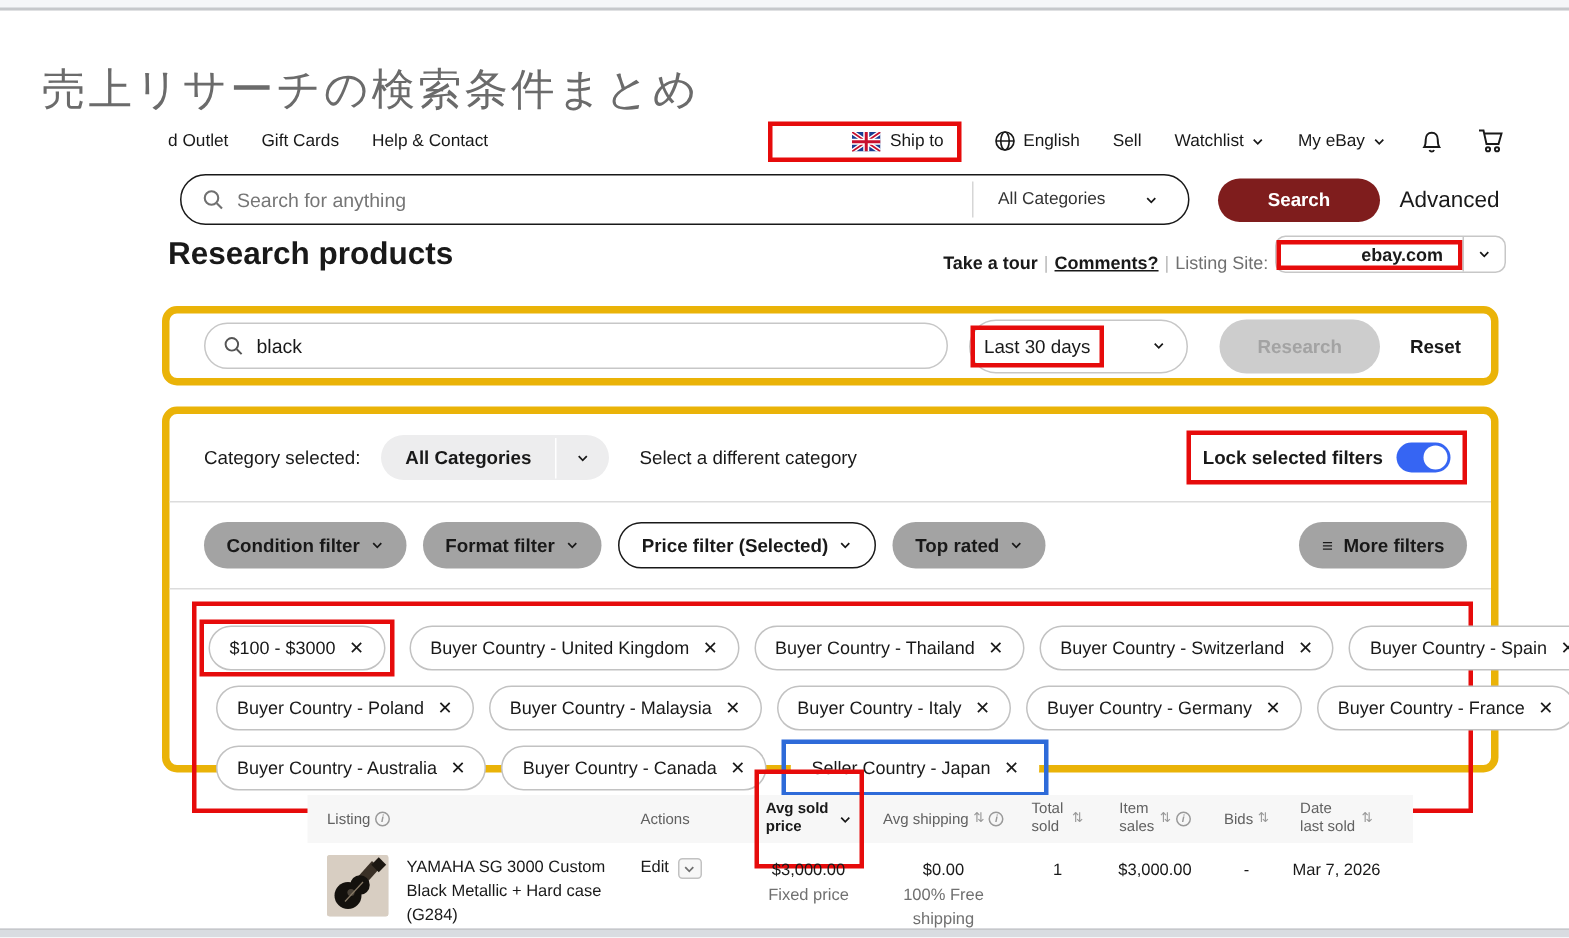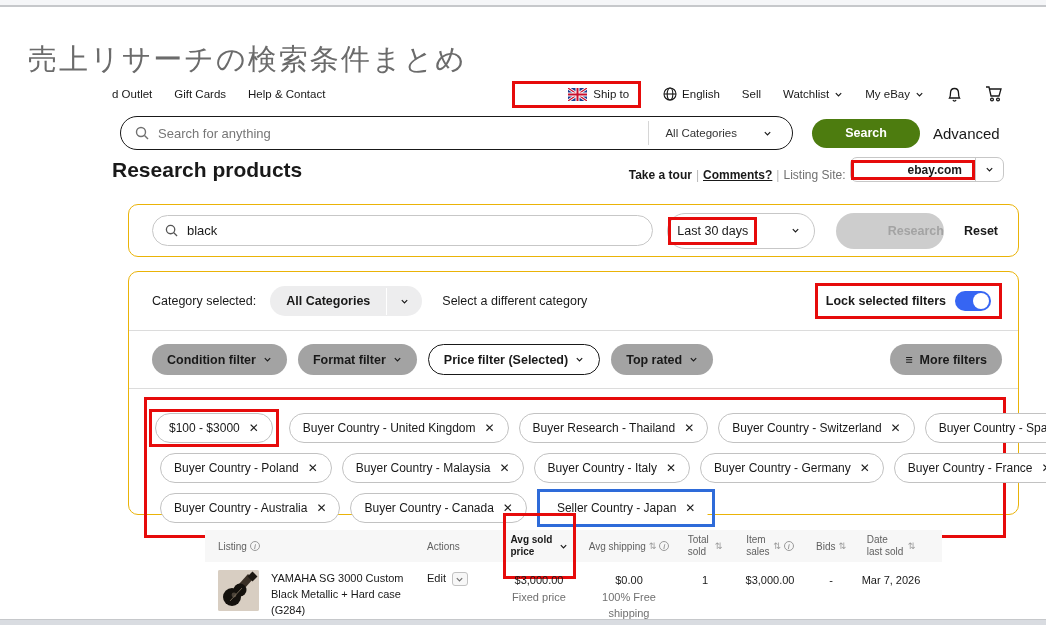--- a/index.html
+++ b/index.html
@@ -20,42 +20,42 @@
   .nav-item { display:flex; align-items:center; gap:5px; white-space:nowrap; cursor:pointer; }
   .chev { width:9px; height:9px; display:inline-block; }
   .rbox { border:3px solid #e60b0b;padding-left:44px; }
   .shipto-box { display:flex; align-items:center; gap:6px; padding:4px 9px; }
 
   
   .search-row { position:absolute; left:120px; top:116px; width:886px; height:34px; display:flex; align-items:center; }
   .search-pill { width:673px; height:34px; border:1px solid #191919; border-radius:17px; display:flex; align-items:center; padding:0 6px 0 14px; background:#fff; }
   .search-ph { color:#767676; font-size:13px; margin-left:9px; flex:1; }
   .cat-sel { display:flex; align-items:center; gap:26px; border-left:1px solid #d6d6d6; padding:6px 14px 6px 16px; font-size:11.5px; color:#333; cursor:pointer; }
-  .search-btn { margin-left:19px; width:108px; height:29px; background:#4d7c0f; color:#fff; border:none; border-radius:17px; font-weight:bold; font-size:12.5px; cursor:pointer; }
+  .search-btn { margin-left:19px; width:108px; height:29px; background:#7f1d1d; color:#fff; border:none; border-radius:17px; font-weight:bold; font-size:12.5px; cursor:pointer; }
   .advanced { margin-left:13px; font-size:15px; color:#191919; cursor:pointer; }
 
   
   .rp-row { position:absolute; left:112px; top:157px; width:892px; display:flex; align-items:center; }
   .rp-title { font-size:21px; font-weight:bold; }
   .rp-meta { margin-left:auto; display:flex; align-items:flex-end; gap:4px; font-size:12px; }
   .rp-meta .sep { color:#b9b9b9; }
   .muted { color:#707070; }
   .u { text-decoration:underline; cursor:pointer; }
   .site-pill { display:flex; align-items:center; border:1px solid #c7c7c7; border-radius:7px; overflow:visible; cursor:pointer; }
   .site-name { font-weight:bold; font-size:12px; padding:5px 10px; }
   .site-chev { padding:7px 9px; border-left:1px solid #c7c7c7; display:flex; align-items:center; }
 
   
-  .card { position:absolute; left:128px; width:891px; border:1px solid #eab308; border-radius:10px; background:#fff; }
+  .card { position:absolute; left:108px; width:891px; border:5px solid #eab308; border-radius:10px; background:#fff; }
   .query-card { top:204px; height:53px; display:flex; align-items:center; padding:0 20px 0 23px; }
   .kw-pill { width:510px; height:31px; border:1px solid #c7c7c7; border-radius:16px; display:flex; align-items:center; padding:0 12px; font-size:13px; }
   .kw-text { margin-left:9px; }
   .date-pill { margin-left:14px; width:150px; height:36px; border:1px solid #c7c7c7; border-radius:18px; display:flex; align-items:center; justify-content:space-between; padding:0 14px 0 0; cursor:pointer; }
   .date-box { padding:4px 6px; font-size:12.5px; white-space:nowrap; }
-  .research-btn { margin-left:21px; width:110px; height:36px; background:#cdcdcd; color:#a3a3a3; border:none; border-radius:18px; font-weight:bold; font-size:12.5px;text-align:right; }
+  .research-btn { margin-left:21px; width:110px; height:36px; background:#cdcdcd; color:#a3a3a3; border:none; border-radius:18px; font-weight:bold; font-size:12.5px; }
   .reset-btn { margin-left:20px; font-size:12.5px; font-weight:bold; cursor:pointer; }
 
   
   .filters-card { top:271px; height:244px; }
   .fc-row1 { height:59px; border-bottom:1px solid #dcdcdc; display:flex; align-items:center; padding:0 16px 0 23px; font-size:12.5px; }
   .cat-pill { margin-left:14px; background:#ededee; border-radius:17px; display:flex; align-items:center; overflow:hidden; cursor:pointer; }
   .cat-pill .cv { font-weight:bold; font-size:12.5px; padding:8px 16px; }
   .cat-pill .cc { padding:9px 13px; border-left:1px solid #fff; display:flex; align-items:center; }
   .sel-diff { margin-left:20px; }
   .lock-wrap { margin-left:auto; display:flex; align-items:center; gap:9px; padding:5px 8px; }
@@ -280,21 +280,21 @@
         <span class="chip">
           <span>$100 - $3000</span>
           <span class="x">✕</span>
         </span>
       </span>
       <span class="chip">
         <span>Buyer Country - United Kingdom</span>
         <span class="x">✕</span>
       </span>
       <span class="chip">
-        <span>Buyer Research - Thailand</span>
+        <span>Buyer Country - Thailand</span>
         <span class="x">✕</span>
       </span>
       <span class="chip">
         <span>Buyer Country - Switzerland</span>
         <span class="x">✕</span>
       </span>
       <span class="chip">
         <span>Buyer Country - Spain</span>
         <span class="x">✕</span>
       </span>

